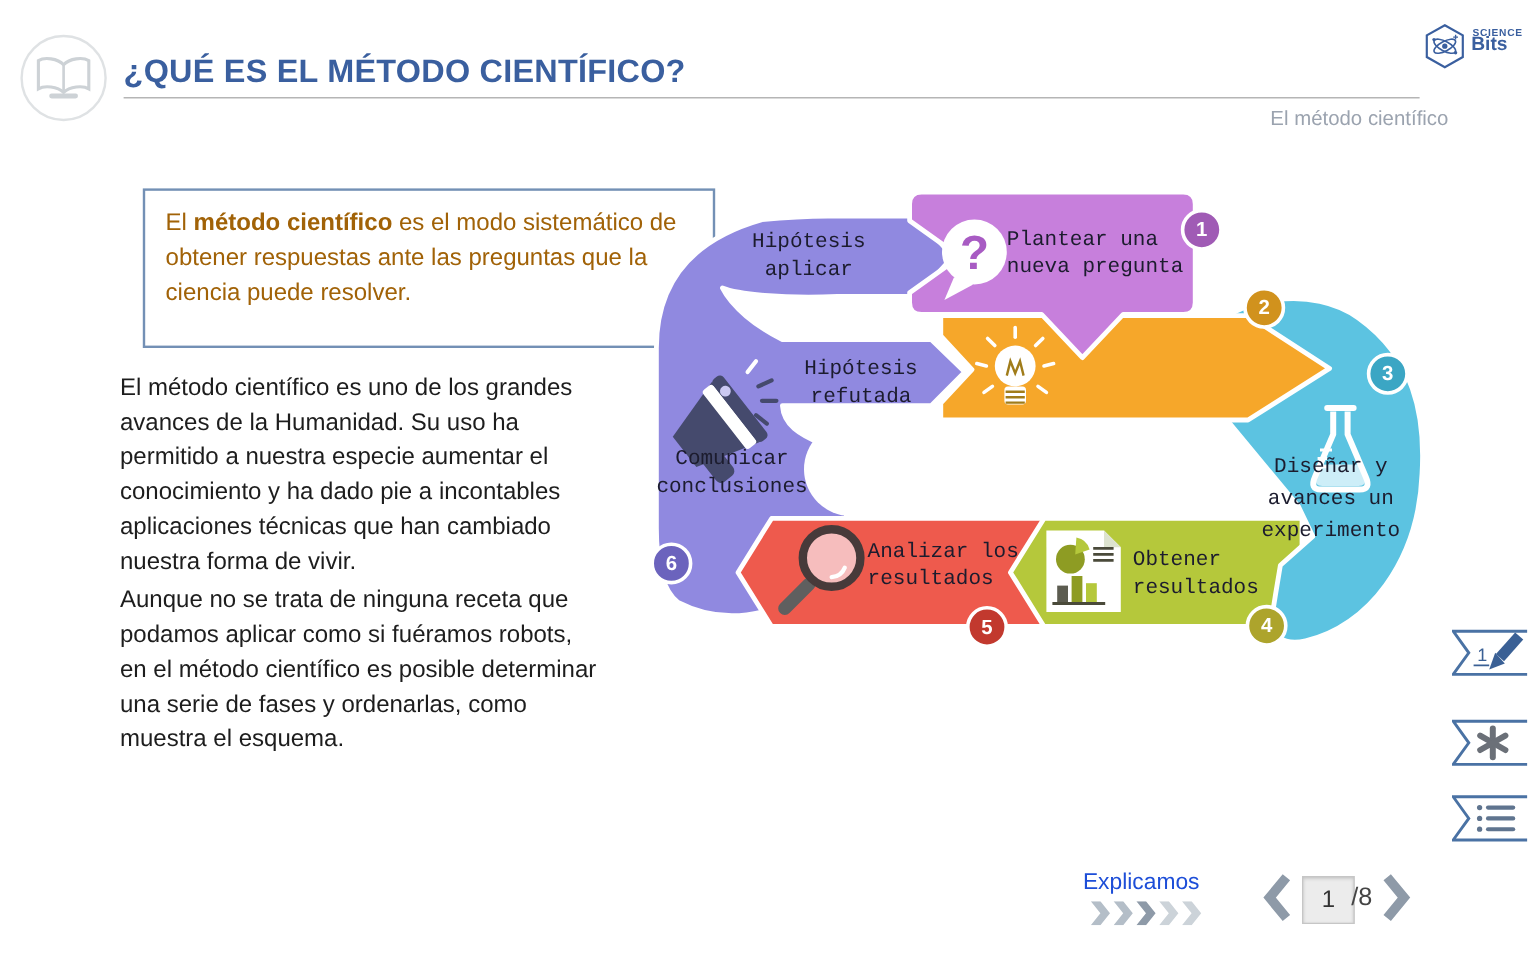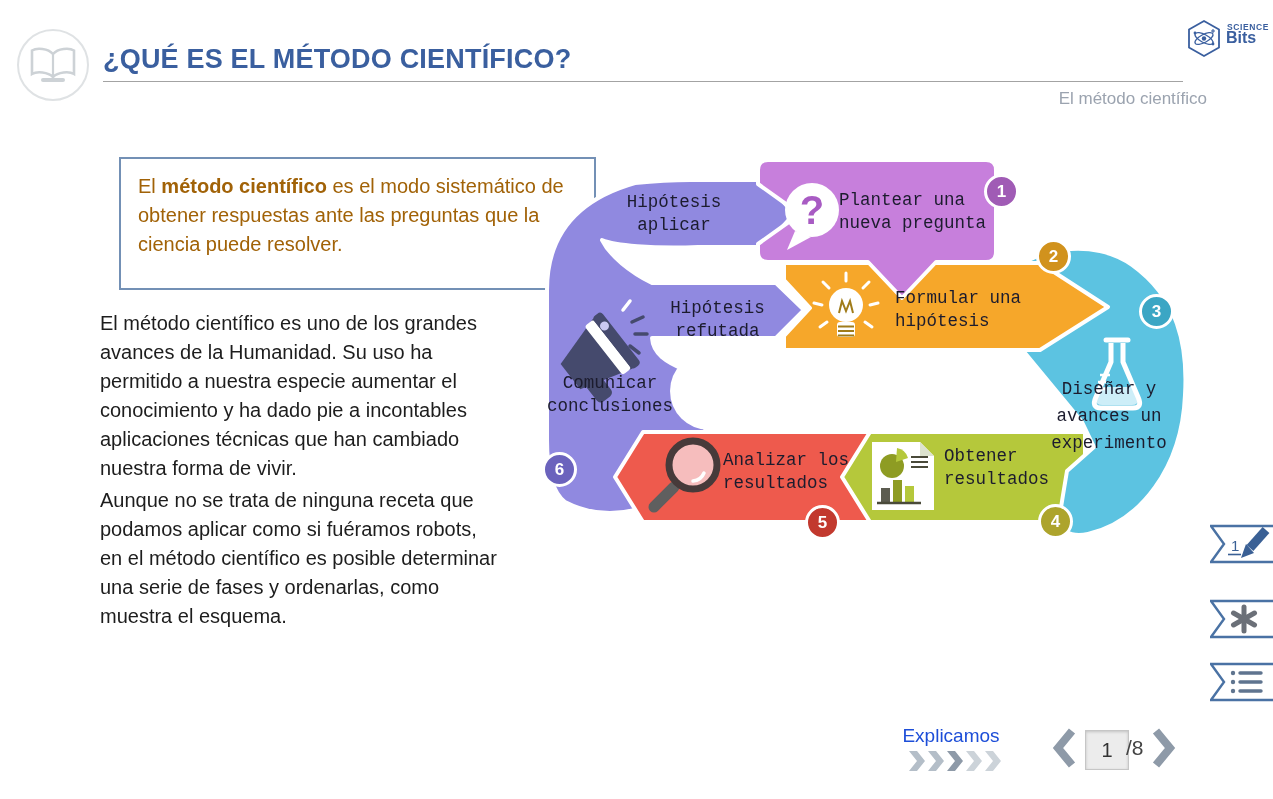--- a/index.html
+++ b/index.html
@@ -163,42 +163,38 @@
     </svg>
 
     <div class="dlabel tc" style="left:60px;top:41px;width:148px;">
       <div>Hipótesis</div>
       <div>aplicar</div>
     </div>
     <div class="dlabel" style="left:299px;top:39px;">
       <div>Plantear una</div>
       <div>nueva pregunta</div>
     </div>
-    <div class="dlabel" style="left:355px;top:137px;">
-      <div>Formular una</div>
-      <div>hipótesis</div>
-    </div>
     <div class="dlabel tc" style="left:110px;top:147px;width:135px;">
       <div>Hipótesis</div>
       <div>refutada</div>
     </div>
     <div class="dlabel tc" style="left:505px;top:226px;width:128px;line-height:27px;">
       <div>Diseñar y</div>
       <div>avances un</div>
       <div>experimento</div>
     </div>
     <div class="dlabel tc" style="left:0px;top:222px;width:140px;">
       <div>Comunicar</div>
       <div>conclusiones</div>
     </div>
     <div class="dlabel" style="left:183px;top:299px;">
       <div>Analizar los</div>
       <div>resultados</div>
     </div>
-    <div class="dlabel" style="left:404px;top:295px;">
+    <div class="dlabel" style="left:404px;top:306px;">
       <div>Obtener</div>
       <div>resultados</div>
     </div>
 
     <div class="badge" style="left: 444px; top: 24px; background-color: rgb(160, 91, 181);">1</div>
     <div class="badge" style="left: 496px; top: 89px; background-color: rgb(209, 146, 29);">2</div>
     <div class="badge" style="left: 599px; top: 144px; background-color: rgb(59, 166, 196);">3</div>
     <div class="badge" style="left: 498px; top: 354px; background-color: rgb(173, 164, 44);">4</div>
     <div class="badge" style="left: 265px; top: 355px; background-color: rgb(194, 57, 46);">5</div>
     <div class="badge" style="left: 2px; top: 302px; background-color: rgb(107, 99, 189);">6</div>

